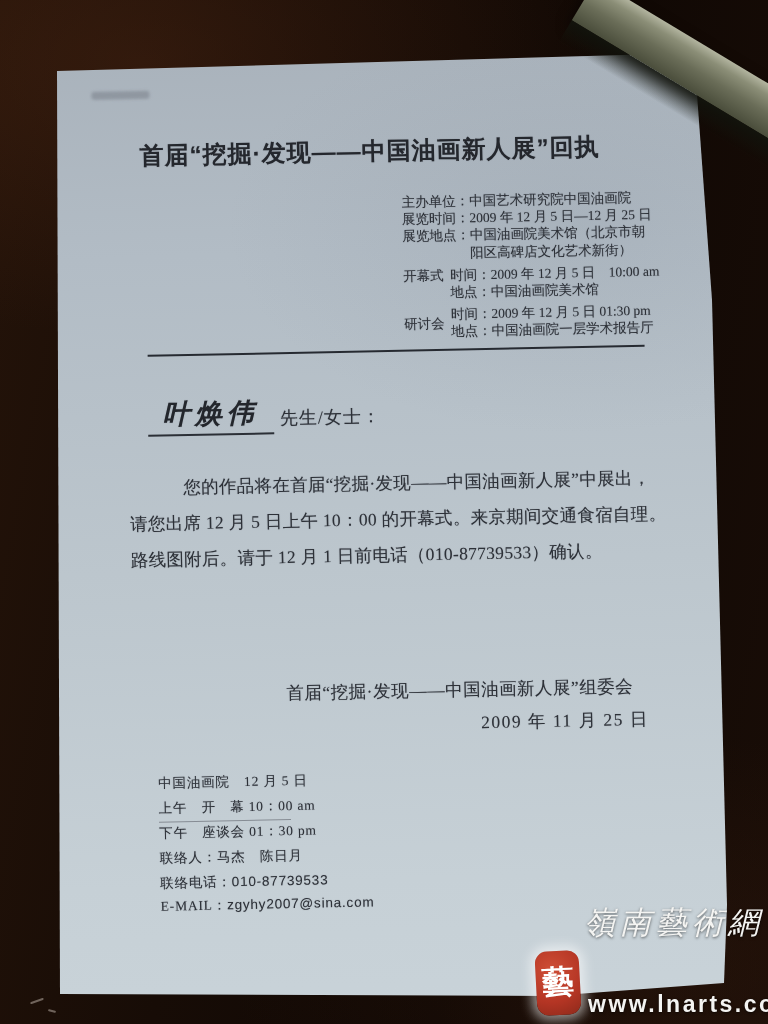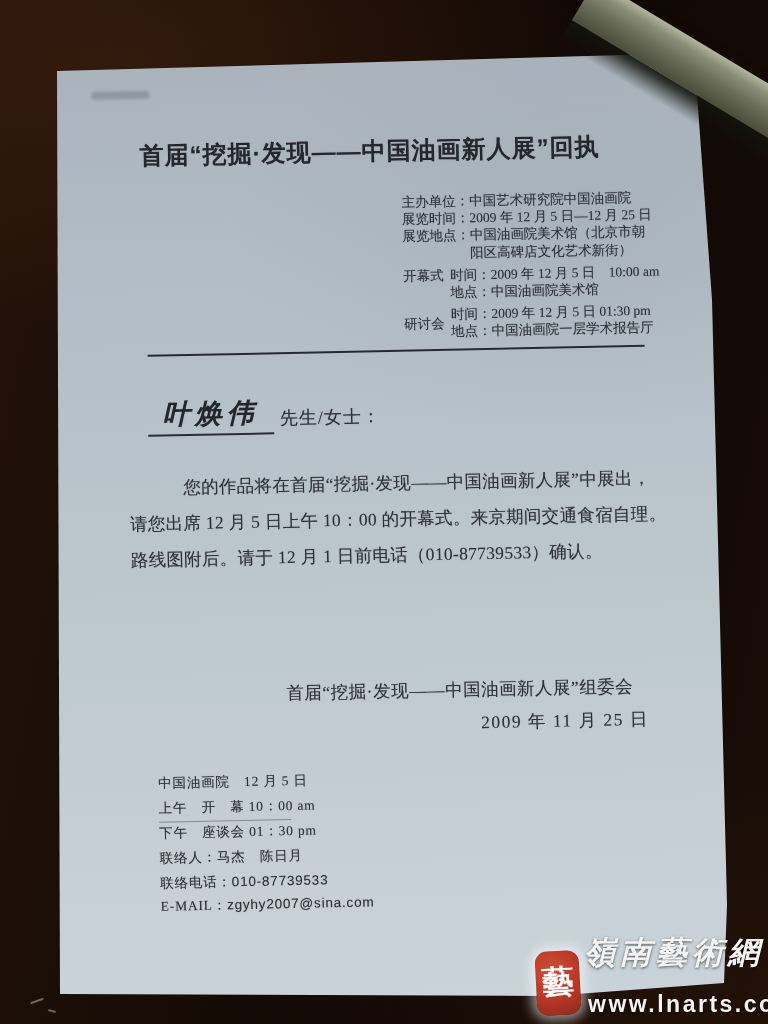--- a/index.html
+++ b/index.html
@@ -68,22 +68,22 @@
   .strip::after{content:"";position:absolute;left:0;top:100%;width:100%;height:26px;
     background:linear-gradient(to bottom, rgba(20,22,14,.85), rgba(0,0,0,0));}
   
   .wm-seal{
     position:absolute;left:536px;top:951px;width:44px;height:64px;border-radius:12px;
     background:radial-gradient(circle at 35% 30%, #cf4e36, var(--seal-red) 60%, #8e2a1b);
     box-shadow:0 0 12px 5px rgba(255,255,255,.55);
     display:flex;align-items:center;justify-content:center;transform:rotate(-3deg);
   }
   .wm-seal span{color:#fff;font-size:32px;font-weight:bold;font-family:"Liberation Serif", serif;}
-  .wm-name{position:absolute;left:584px;top:932px;width:184px;color:var(--wm-white);
-    font-size:31px;font-weight:bold;letter-spacing:5px;white-space:nowrap;
+  .wm-name{position:absolute;left:584px;top:902px;width:184px;color:var(--wm-white);
+    font-size:31px;font-weight:normal;letter-spacing:5px;white-space:nowrap;
     font-family:"Liberation Serif", serif;text-shadow:0 1px 3px rgba(0,0,0,.6);font-style:italic;}
   .wm-url{position:absolute;left:588px;top:991px;color:var(--wm-white);
     font-size:23px;font-weight:bold;letter-spacing:2.5px;white-space:nowrap;
     font-family:"Liberation Sans", sans-serif;text-shadow:0 1px 3px rgba(0,0,0,.6);}
   
   .scratch{position:absolute;background:rgba(215,205,195,.45);height:2px;border-radius:1px;}
   .sc1{left:30px;top:1000px;width:14px;transform:rotate(-20deg);}
   .sc2{left:48px;top:1010px;width:8px;transform:rotate(15deg);}
 </style>
 </head>

